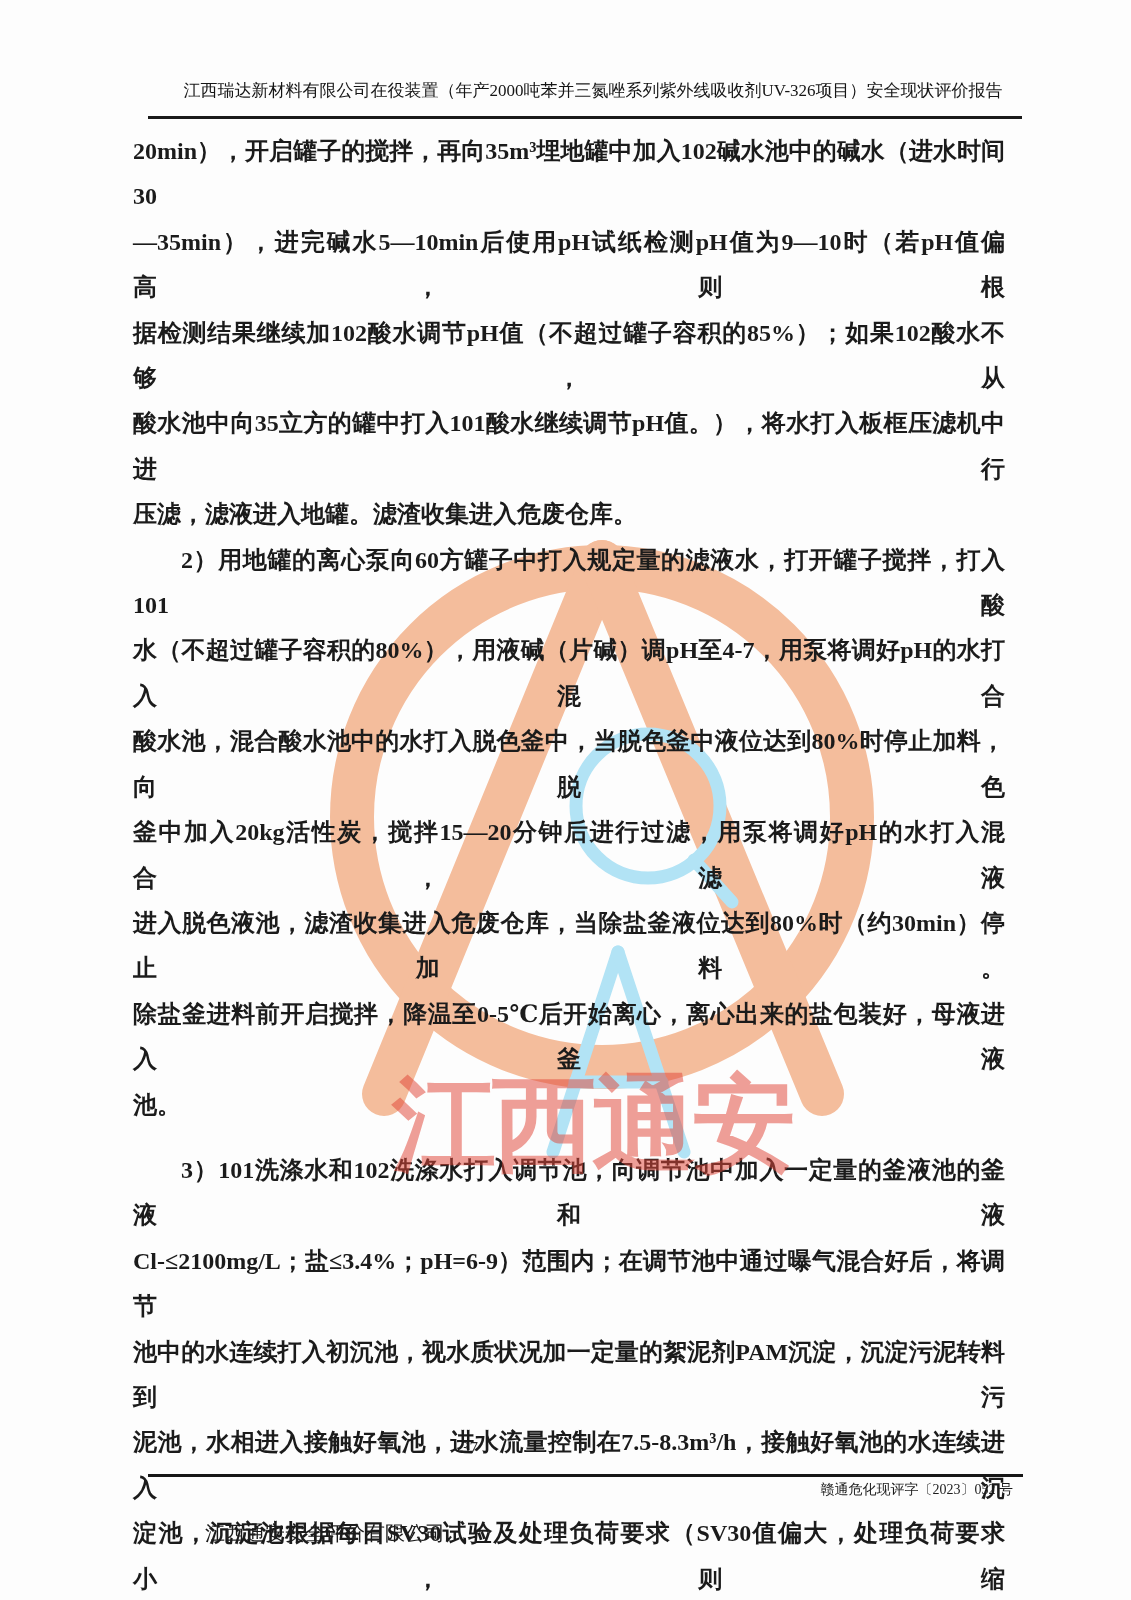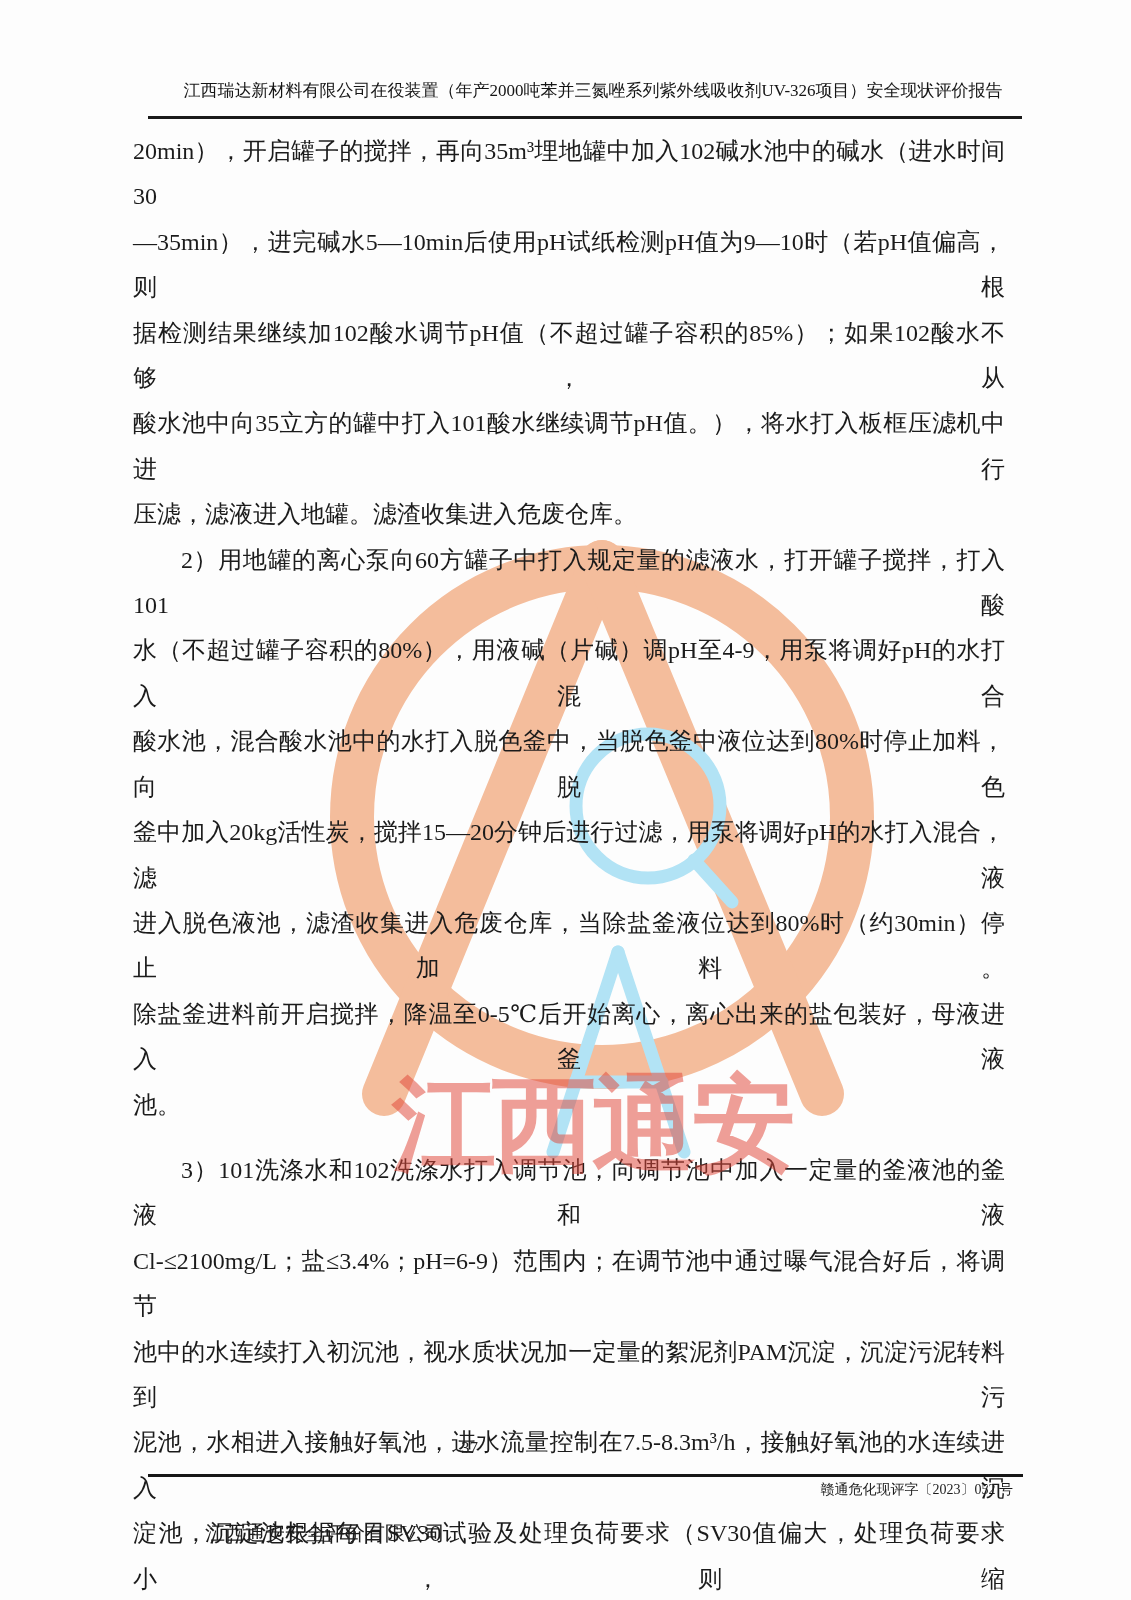--- a/index.html
+++ b/index.html
@@ -37,20 +37,21 @@
     pointer-events:none;
   }
   
   .body-text{
     position:absolute;left:133px;top:129px;width:872px;z-index:1;
     font-size:24px;line-height:45.4px;
   }
   .line{
     text-align:justify;
     text-align-last:justify;
+    font-weight:bold;
   }
   .line--end{
     text-align:justify;
     text-align-last:left;
   }
   .line--indent{text-indent:48px;}
   .gap-lg{margin-top:20px;}
   
   .page-number{
     position:absolute;left:0;top:1438px;width:939px;
@@ -101,21 +102,21 @@
   <div class="header-rule"></div>
 
   <div class="body-text">
     <div class="line">20min），开启罐子的搅拌，再向35m³埋地罐中加入102碱水池中的碱水（进水时间30</div>
     <div class="line">—35min），进完碱水5—10min后使用pH试纸检测pH值为9—10时（若pH值偏高，则根</div>
     <div class="line">据检测结果继续加102酸水调节pH值（不超过罐子容积的85%）；如果102酸水不够，从</div>
     <div class="line">酸水池中向35立方的罐中打入101酸水继续调节pH值。），将水打入板框压滤机中进行</div>
     <div class="line line--end">压滤，滤液进入地罐。滤渣收集进入危废仓库。</div>
 
     <div class="line line--indent">2）用地罐的离心泵向60方罐子中打入规定量的滤液水，打开罐子搅拌，打入101酸</div>
-    <div class="line">水（不超过罐子容积的80%），用液碱（片碱）调pH至4-9，用泵将调好pH的水打入混合</div>
+    <div class="line">水（不超过罐子容积的80%），用液碱（片碱）调pH至4-7，用泵将调好pH的水打入混合</div>
     <div class="line">酸水池，混合酸水池中的水打入脱色釜中，当脱色釜中液位达到80%时停止加料，向脱色</div>
     <div class="line">釜中加入20kg活性炭，搅拌15—20分钟后进行过滤，用泵将调好pH的水打入混合，滤液</div>
     <div class="line">进入脱色液池，滤渣收集进入危废仓库，当除盐釜液位达到80%时（约30min）停止加料。</div>
     <div class="line">除盐釜进料前开启搅拌，降温至0-5℃后开始离心，离心出来的盐包装好，母液进入釜液</div>
     <div class="line line--end">池。</div>
 
     <div class="line line--indent gap-lg">3）101洗涤水和102洗涤水打入调节池，向调节池中加入一定量的釜液池的釜液和液</div>
     <div class="line">Cl-≤2100mg/L；盐≤3.4%；pH=6-9）范围内；在调节池中通过曝气混合好后，将调节</div>
     <div class="line">池中的水连续打入初沉池，视水质状况加一定量的絮泥剂PAM沉淀，沉淀污泥转料到污</div>
     <div class="line">泥池，水相进入接触好氧池，进水流量控制在7.5-8.3m³/h，接触好氧池的水连续进入沉</div>

